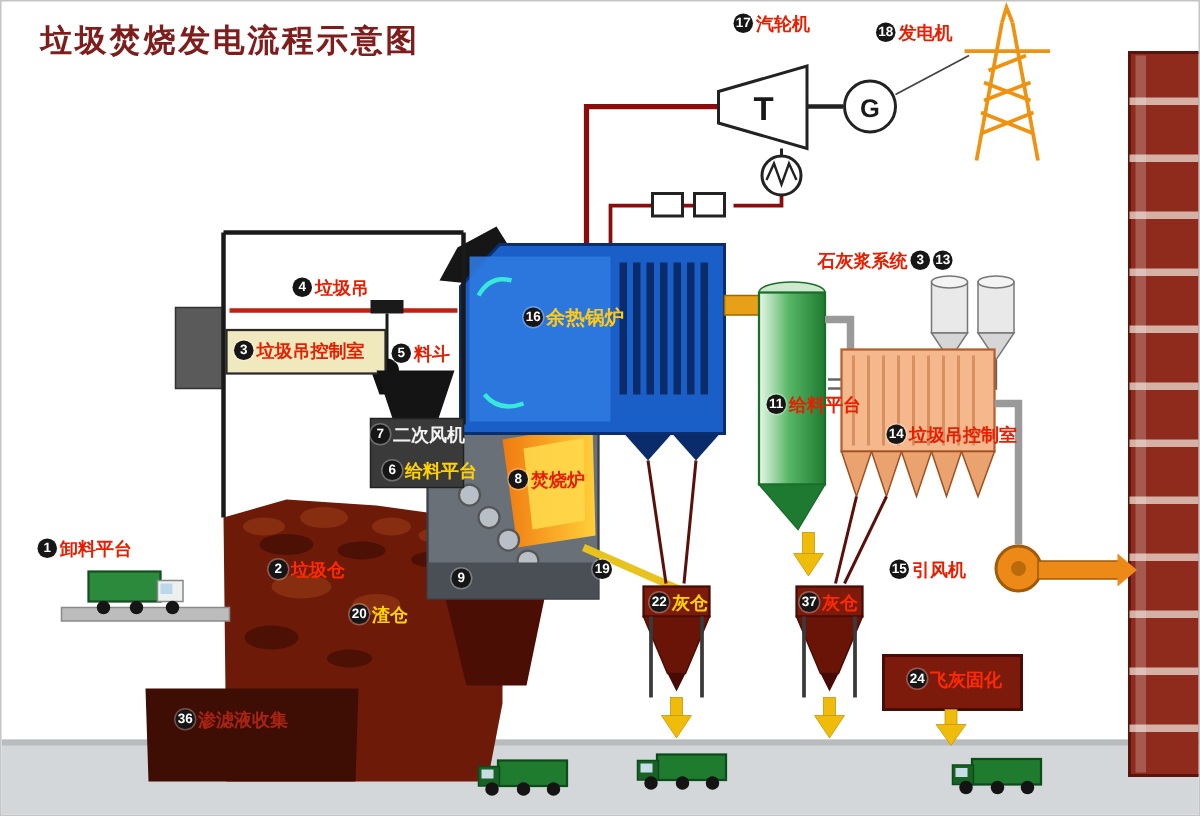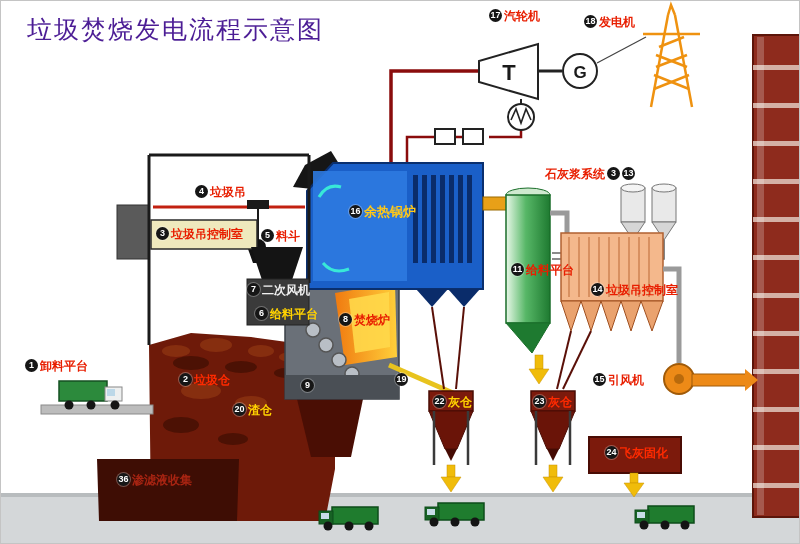--- a/index.html
+++ b/index.html
@@ -1,19 +1,19 @@
 <!DOCTYPE html>
 <html><head>
 <meta charset="utf-8">
 <style>
   *{box-sizing:border-box}
   body{margin:0;background:#e9e9e9;font-family:"Liberation Sans",sans-serif}
   .canvas{position:relative;width:800px;height:544px;background:#ffffff;border:1px solid #c4c4c4;overflow:hidden}
   .art{position:absolute;left:0;top:0}
-  .title{position:absolute;left:26px;top:12px;font-size:25px;font-weight:normal;color:#4c1d95;letter-spacing:2px;white-space:nowrap}
+  .title{position:absolute;left:26px;top:12px;font-size:21px;font-weight:bold;color:#7f1d1d;letter-spacing:2px;white-space:nowrap}
   .lbl{position:absolute;display:flex;align-items:center;gap:2px;font-weight:bold;font-size:12px;line-height:1;white-space:nowrap}
   .lbl .num{display:inline-flex;width:13px;height:13px;border-radius:50%;background:#161616;color:#ffffff;
             font-size:9px;font-weight:bold;align-items:center;justify-content:center;flex:none;
             box-shadow:0 0 0 1px rgba(255,255,255,.28)}
   .red{color:#e81e00}
   .bright-red{color:#ff2a00}
   .yellow{color:#ffd200}
   .white{color:#f2f2f2}
   .darkred{color:#a82412}
   .gold{color:#ffc818}
@@ -367,21 +367,21 @@
 </div>
 <div class="lbl darkred" style="left:116px;top:472px">
   <span class="num">36</span>
   <span class="txt">渗滤液收集</span>
 </div>
 <div class="lbl yellow" style="left:432px;top:394px">
   <span class="num">22</span>
   <span class="txt">灰仓</span>
 </div>
 <div class="lbl bright-red" style="left:532px;top:394px">
-  <span class="num">23</span>
+  <span class="num">37</span>
   <span class="txt">灰仓</span>
 </div>
 <div class="lbl red" style="left:592px;top:372px">
   <span class="num">15</span>
   <span class="txt">引风机</span>
 </div>
 <div class="lbl bright-red" style="left:604px;top:445px">
   <span class="num">24</span>
   <span class="txt">飞灰固化</span>
 </div>

